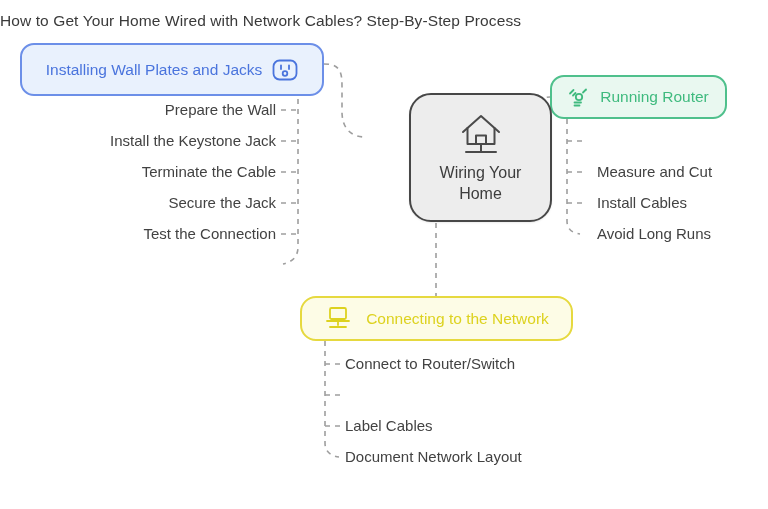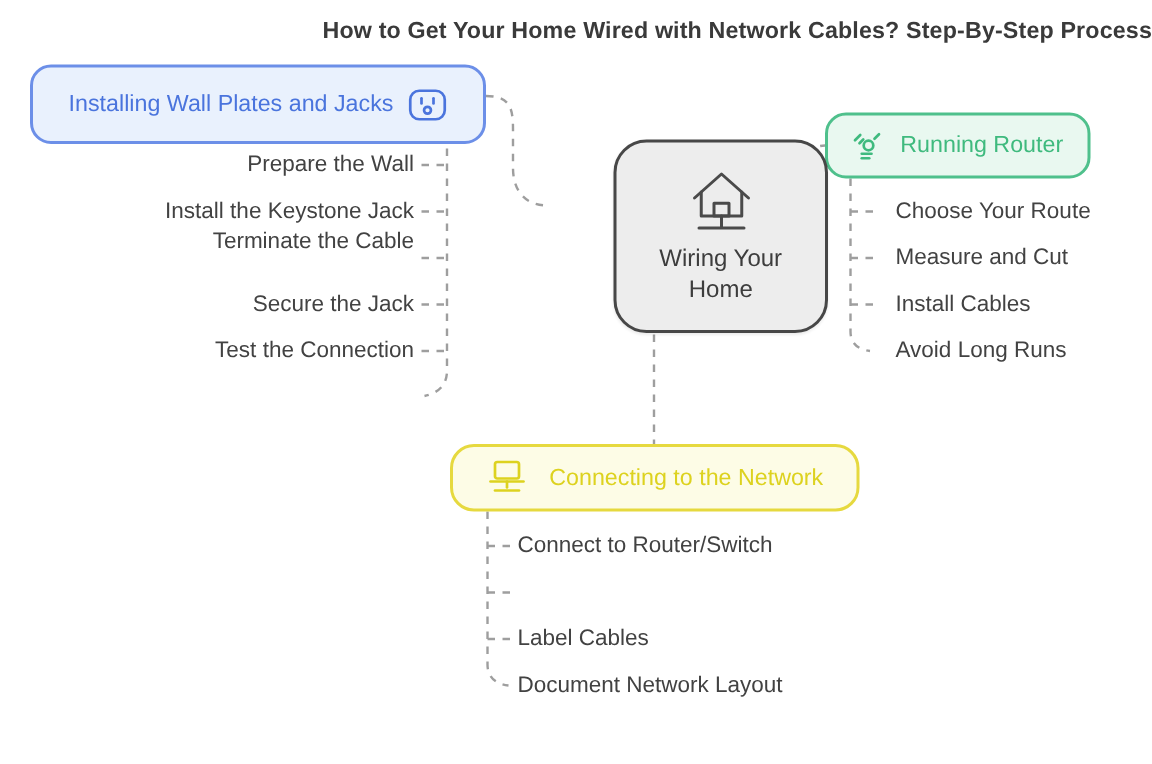--- a/index.html
+++ b/index.html
@@ -1,22 +1,22 @@
 <!DOCTYPE html>
 <html><head>
 <meta charset="utf-8">
 <style>
   html,body { margin:0; padding:0; background:#fff; }
   .canvas {
     position:relative; width:768px; height:509px; background:#ffffff;
     font-family:"Liberation Sans", sans-serif; overflow:hidden;
   }
   .title {
-    position:absolute; top:12px; left:0; width:100%; text-align:right;
-    font-size:15.5px; font-weight:bold; color:#3a3a3a; letter-spacing:0.1px;
+    position:absolute; top:12px; left:0; width:100%; text-align:left;
+    font-size:15.5px; font-weight:normal; color:#3a3a3a; letter-spacing:0.1px;
   }
   .svg-layer { position:absolute; left:0; top:0; width:768px; height:509px; }
   .dash { fill:none; stroke:#9e9e9e; stroke-width:1.6; stroke-dasharray:5 5; }
   .node {
     position:absolute; display:flex; align-items:center; justify-content:center;
     box-sizing:border-box; white-space:nowrap;
   }
   .node-blue {
     left:20px; top:43px; width:304px; height:53px;
     background:#e9f1fd; border:2px solid #6c8fe8; border-radius:14px;
@@ -135,25 +135,24 @@
       </svg>
     </span>
     <span class="center-label">
       <span>Wiring Your</span><br>
       <span>Home</span>
     </span>
   </div>
 
   <div class="item item-left" style="top:99px">Prepare the Wall</div>
   <div class="item item-left" style="top:130px">Install the Keystone Jack</div>
-  <div class="item item-left" style="top:150px">Terminate the Cable</div>
+  <div class="item item-left" style="top:161px">Terminate the Cable</div>
   <div class="item item-left" style="top:223px">Test the Connection</div>
   <div class="item item-left" style="top:192px">Secure the Jack</div>
 
-  <div class="item" style="left:597px; top:130px">Choose Your Route</div>
   <div class="item" style="left:597px; top:161px">Measure and Cut</div>
   <div class="item" style="left:597px; top:192px">Install Cables</div>
   <div class="item" style="left:597px; top:223px">Avoid Long Runs</div>
 
   <div class="item" style="left:345px; top:353px">Connect to Router/Switch</div>
   <div class="item" style="left:345px; top:415px">Label Cables</div>
   <div class="item" style="left:345px; top:446px">Document Network Layout</div>
 
 </div>
 

